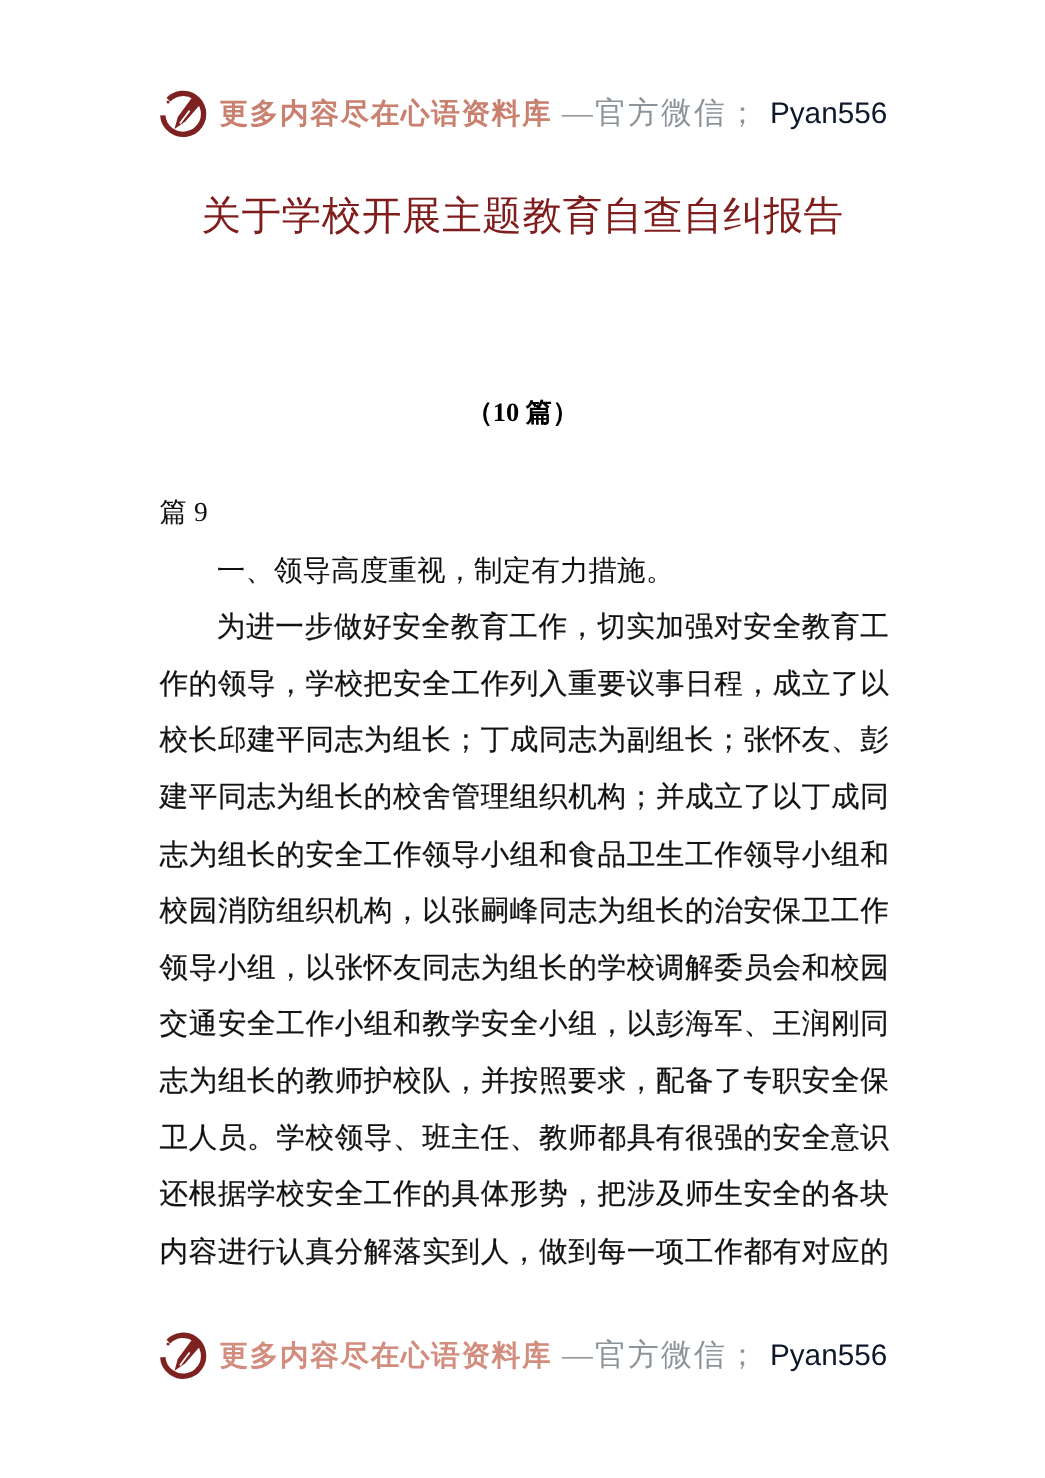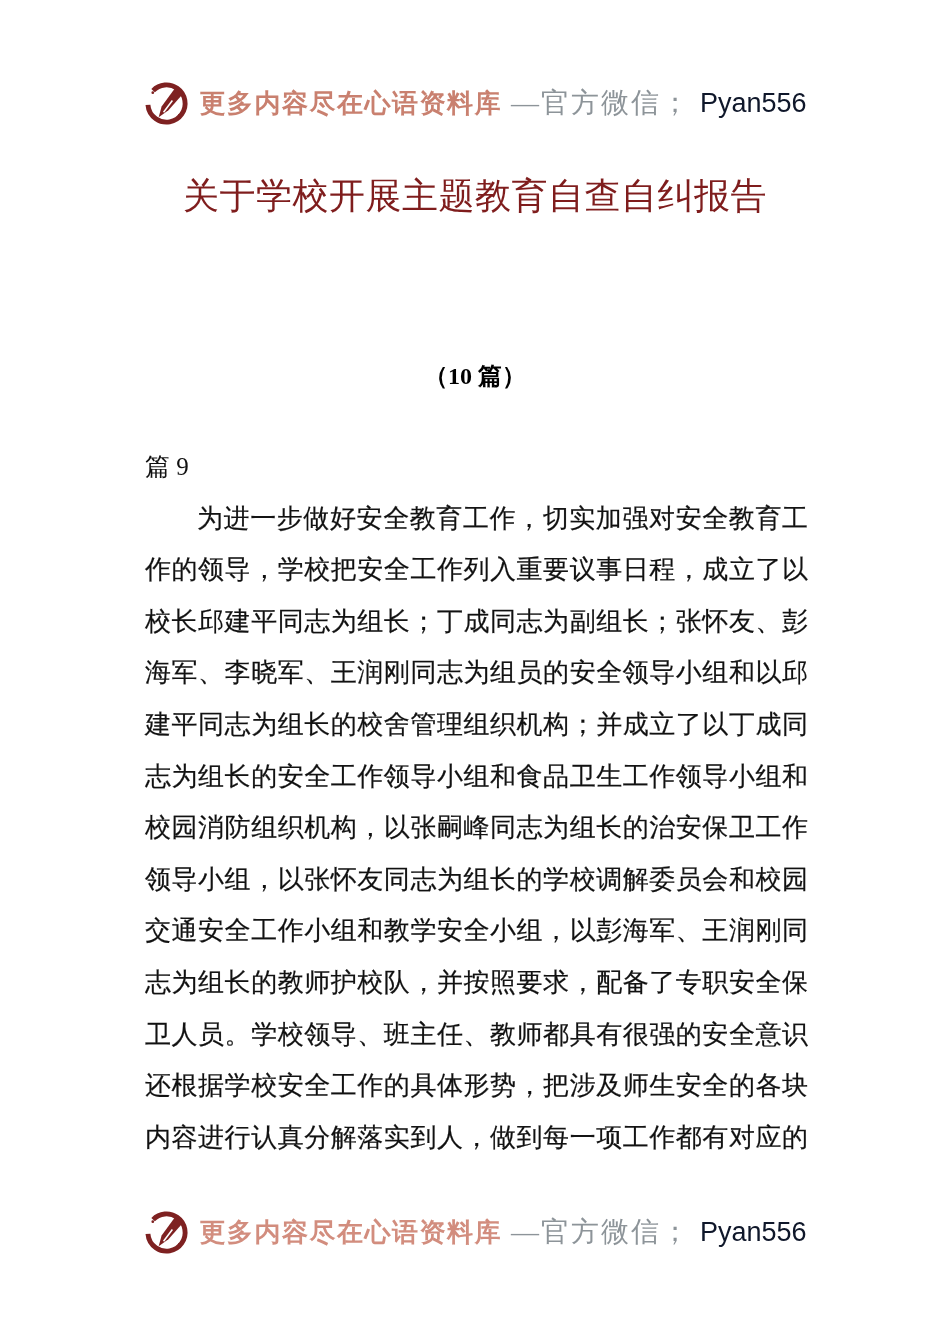--- a/index.html
+++ b/index.html
@@ -85,24 +85,24 @@
     <span class="brand-main">更多内容尽在心语资料库</span>
     <span class="brand-label">—官方微信；</span>
     <span class="brand-id">Pyan556</span>
   </div>
 
   <div class="doc-title">关于学校开展主题教育自查自纠报告</div>
   <div class="doc-subtitle">（10 篇）</div>
 
   <div class="text-col">
     <div class="row section-label">篇 9</div>
+    <div class="row heading">一、领导高度重视，制定有力措施。</div>
     <div class="row body-line first">为进一步做好安全教育工作，切实加强对安全教育工</div>
     <div class="row body-line">作的领导，学校把安全工作列入重要议事日程，成立了以</div>
     <div class="row body-line">校长邱建平同志为组长；丁成同志为副组长；张怀友、彭</div>
-    <div class="row body-line">海军、李晓军、王润刚同志为组员的安全领导小组和以邱</div>
     <div class="row body-line">建平同志为组长的校舍管理组织机构；并成立了以丁成同</div>
     <div class="row body-line">志为组长的安全工作领导小组和食品卫生工作领导小组和</div>
     <div class="row body-line">校园消防组织机构，以张嗣峰同志为组长的治安保卫工作</div>
     <div class="row body-line">领导小组，以张怀友同志为组长的学校调解委员会和校园</div>
     <div class="row body-line">交通安全工作小组和教学安全小组，以彭海军、王润刚同</div>
     <div class="row body-line">志为组长的教师护校队，并按照要求，配备了专职安全保</div>
     <div class="row body-line">卫人员。学校领导、班主任、教师都具有很强的安全意识</div>
     <div class="row body-line">还根据学校安全工作的具体形势，把涉及师生安全的各块</div>
     <div class="row body-line">内容进行认真分解落实到人，做到每一项工作都有对应的</div>
   </div>

